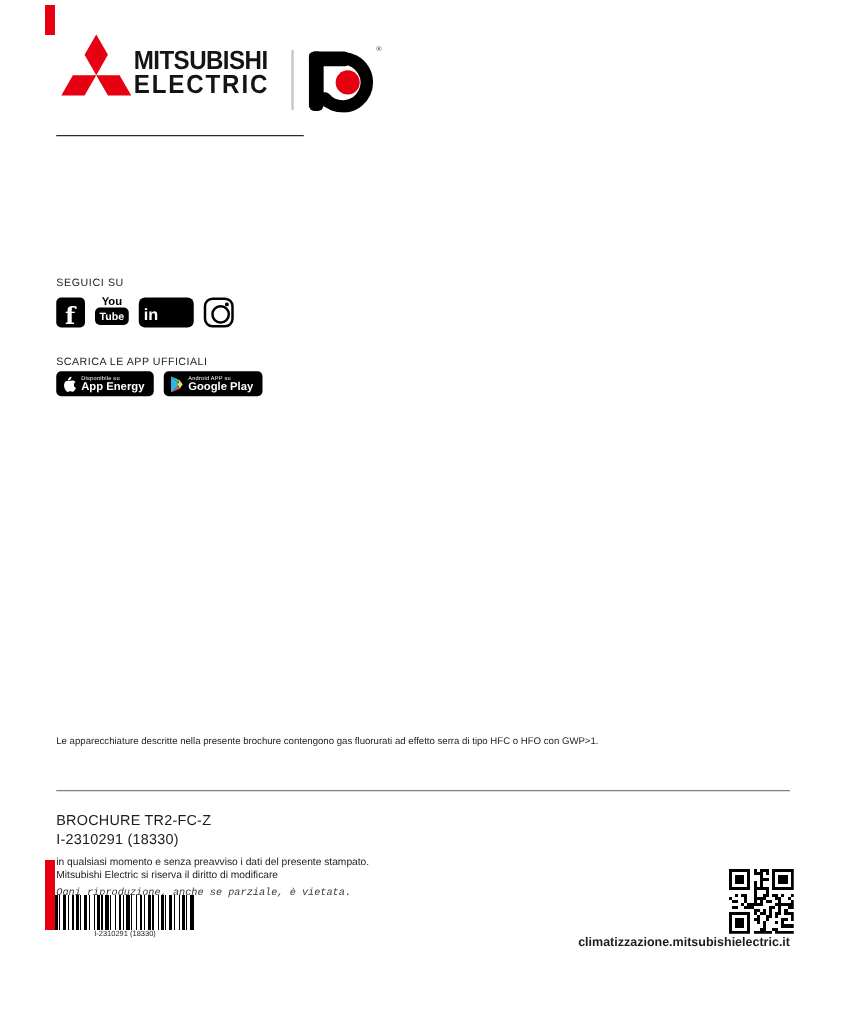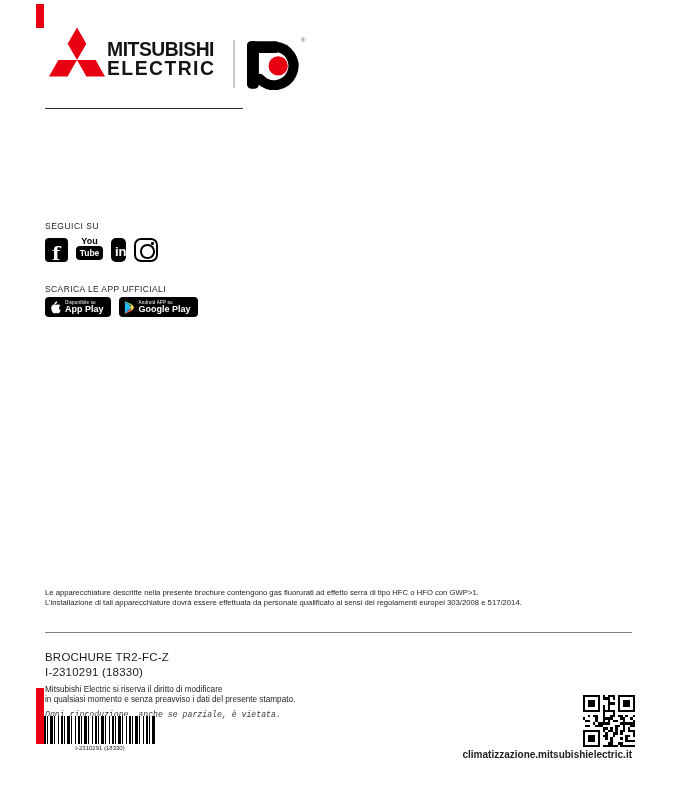--- a/index.html
+++ b/index.html
@@ -29,21 +29,21 @@
   
   #social-title{left:45px;top:221px;font-size:8.5px;letter-spacing:.5px;color:#222;}
   #social-row{left:45px;top:236px;display:flex;gap:8px;align-items:flex-end;height:26px;}
   .icon-fb{width:23px;height:24px;background:#000;border-radius:4px;position:relative;}
   .icon-fb span{position:absolute;bottom:-2px;left:7px;color:#fff;
                 font-weight:bold;font-size:19px;font-family:"DejaVu Serif",serif;}
   .icon-yt{width:27px;height:26px;text-align:center;}
   .icon-yt .you{font-size:9px;font-weight:bold;line-height:10px;display:block;color:#000;}
   .icon-yt .tube{display:block;background:#000;color:#fff;border-radius:4px;
                  font-size:8.5px;font-weight:bold;height:14px;line-height:14px;}
-  .icon-li{width:15px;height:24px;background:#000;border-radius:5px;position:relative;}
+  .icon-li{width:44px;height:24px;background:#000;border-radius:5px;position:relative;}
   .icon-li span{position:absolute;bottom:3px;left:4px;color:#fff;font-weight:bold;font-size:13px;}
   .icon-ig{width:24px;height:24px;border:2.2px solid #000;border-radius:7px;
            position:relative;box-sizing:border-box;}
   .icon-ig .lens{position:absolute;left:4.4px;top:4.4px;width:10.5px;height:10.5px;
                  border:2.2px solid #000;border-radius:50%;}
   .icon-ig .dot{position:absolute;right:2.2px;top:2.2px;width:2.6px;height:2.6px;
                 background:#000;border-radius:50%;}
 
   
   #apps-title{left:45px;top:284px;font-size:8.5px;letter-spacing:.4px;color:#222;}
@@ -135,49 +135,48 @@
 
   <div class="abs" id="apps-title">SCARICA LE APP UFFICIALI</div>
   <div class="abs" id="badges">
     <div class="badge">
       <svg width="11" height="13" viewBox="0 0 11 13">
         <path fill="#fff" d="M7.2,0.2 C7.3,1.1 6.9,1.9 6.4,2.5 C5.9,3.1 5.1,3.5 4.4,3.4 C4.3,2.6 4.7,1.8 5.2,1.3 C5.7,0.7 6.6,0.3 7.2,0.2 Z"></path>
         <path fill="#fff" d="M5.6,3.8 C6.4,3.8 7.1,3.3 8.1,3.4 C8.5,3.4 9.7,3.6 10.4,4.6 C10.3,4.7 9.1,5.4 9.1,6.9 C9.1,8.7 10.7,9.3 10.7,9.3 C10.7,9.4 10.4,10.2 9.9,11 C9.4,11.7 8.9,12.4 8.1,12.4 C7.3,12.4 7.1,12 6.2,12 C5.3,12 5,12.4 4.3,12.5 C3.5,12.5 2.9,11.7 2.4,11 C1.4,9.5 0.7,6.9 1.7,5.1 C2.2,4.2 3.1,3.6 4.1,3.6 C4.9,3.6 5.2,3.8 5.6,3.8 Z"></path>
       </svg>
       <div class="txt">
         <span class="small">Disponibile su</span>
-        <span class="big">App Play</span>
+        <span class="big">App Energy</span>
       </div>
     </div>
     <div class="badge">
       <svg width="11" height="13" viewBox="0 0 10 14">
         <polygon points="0,0 7.4,7 0,14" fill="#29b6f6"></polygon>
         <polygon points="0,0 5.6,5.3 7.7,3.4" fill="#66bb6a"></polygon>
         <polygon points="0,14 5.6,8.7 7.7,10.6" fill="#ef5350"></polygon>
         <polygon points="7.4,3.2 10,7 7.4,10.8 5.8,7" fill="#ffd54f"></polygon>
       </svg>
       <div class="txt">
         <span class="small">Android APP su</span>
         <span class="big">Google Play</span>
       </div>
     </div>
   </div>
 
   <div class="abs" id="legal">
     <div>Le apparecchiature descritte nella presente brochure contengono gas fluorurati ad effetto serra di tipo HFC o HFO con GWP&gt;1.</div>
-    <div>L’installazione di tali apparecchiature dovrà essere effettuata da personale qualificato ai sensi dei regolamenti europei 303/2008 e 517/2014.</div>
   </div>
 
   <div class="abs" id="footer-rule"></div>
 
   <div class="abs" id="brochure-code">BROCHURE TR2-FC-Z</div>
   <div class="abs" id="print-code">I-2310291 (18330)</div>
   <div class="abs" id="disclaimer">
+    <div>in qualsiasi momento e senza preavviso i dati del presente stampato.</div>
     <div>Mitsubishi Electric si riserva il diritto di modificare</div>
-    <div>in qualsiasi momento e senza preavviso i dati del presente stampato.</div>
   </div>
   <div class="abs" id="copyright">Ogni riproduzione, anche se parziale, è vietata.</div>
 
   <div class="abs" id="barcode">
     <div class="bars"></div>
     <div class="lbl">I-2310291 (18330)</div>
   </div>
 
   <div class="abs" id="qr">
     <svg viewBox="0 0 21 21">

